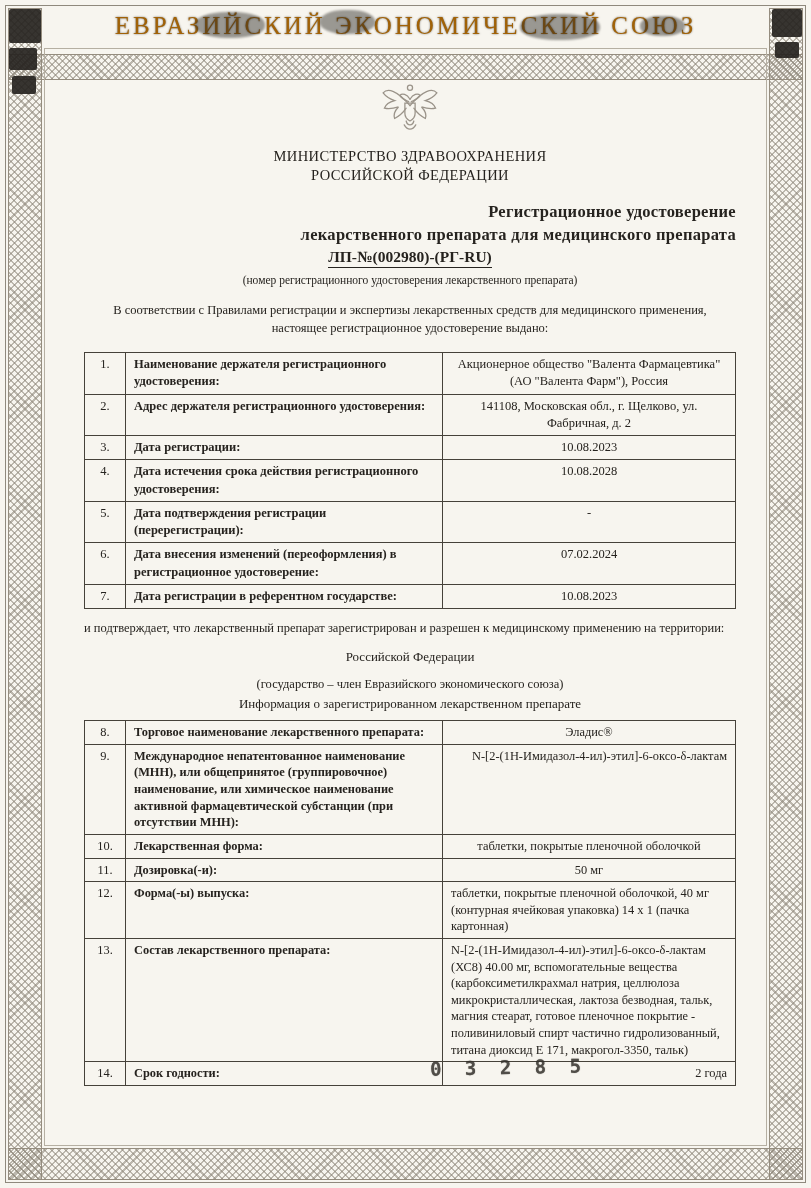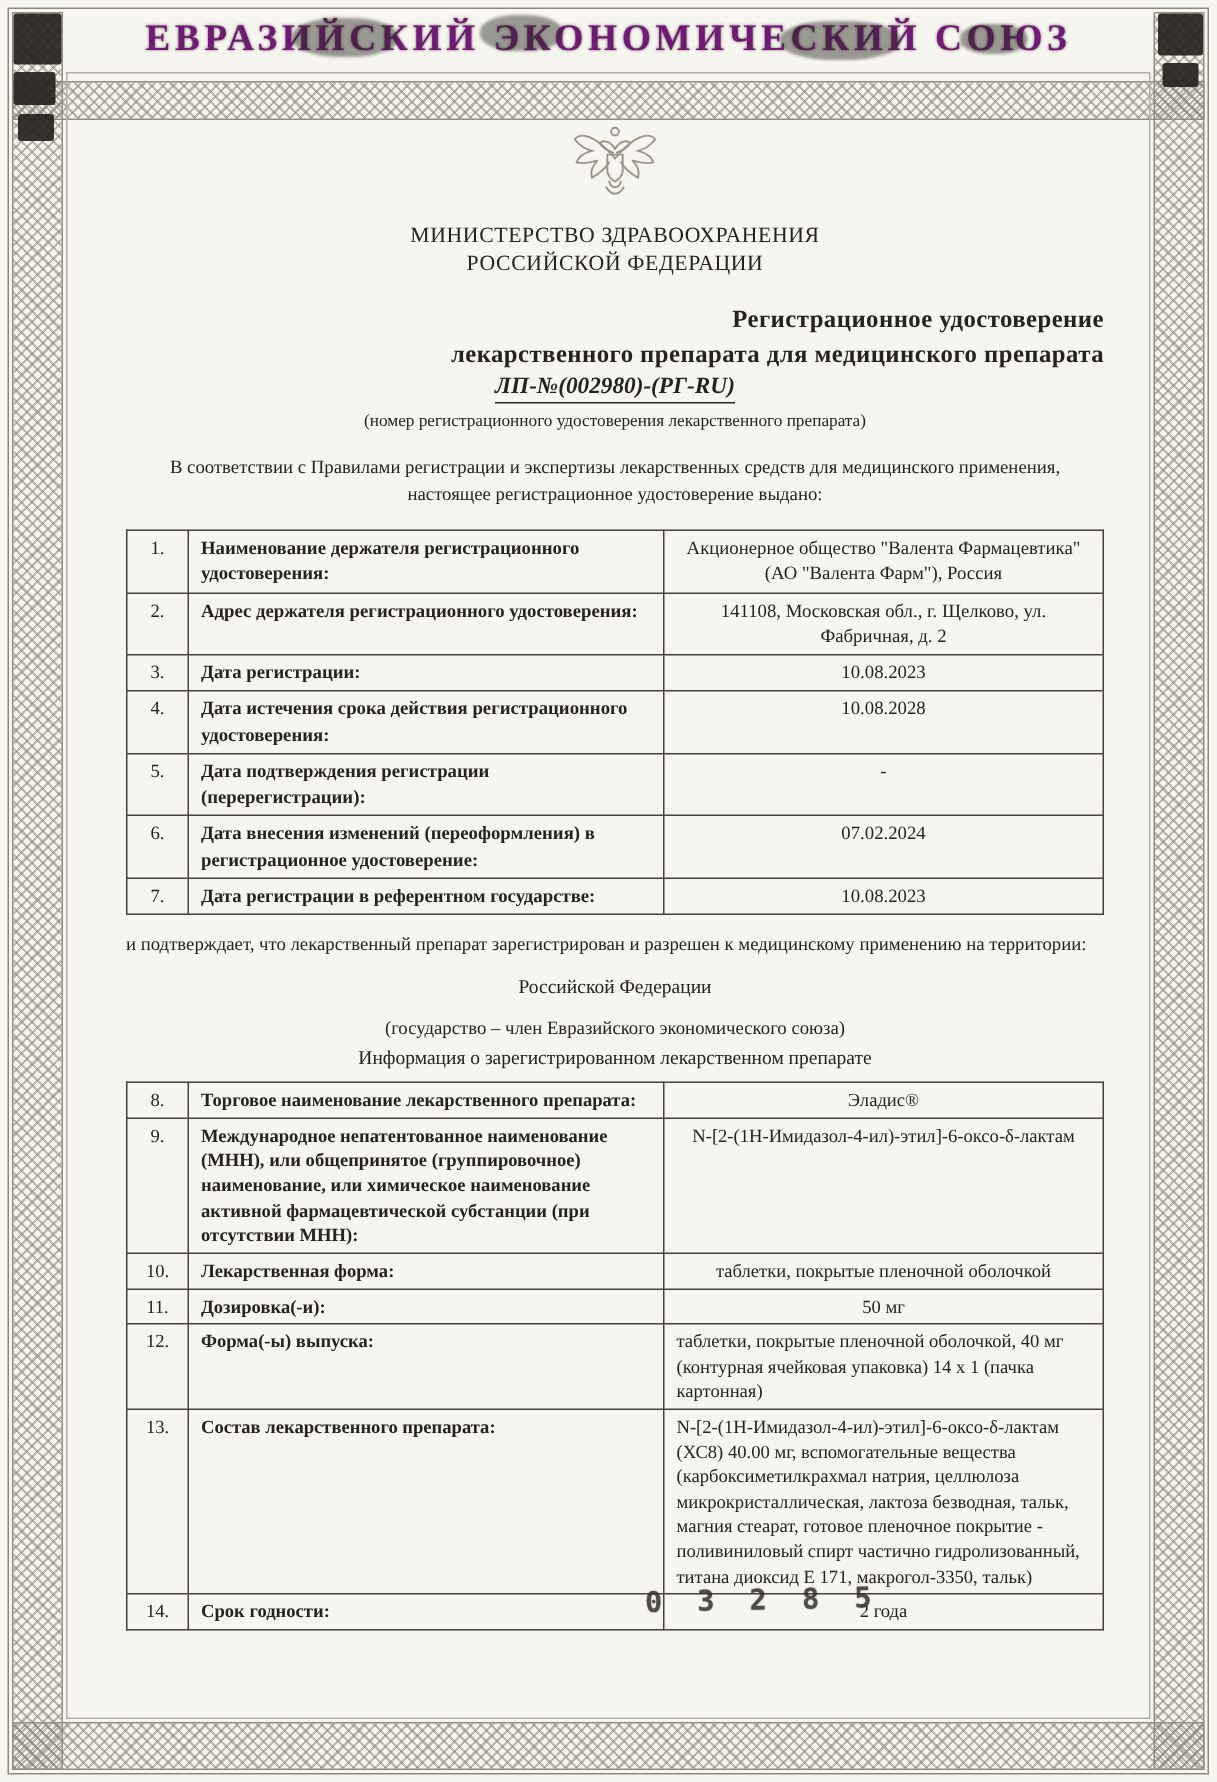--- a/index.html
+++ b/index.html
@@ -24,41 +24,41 @@
   .strip-left  { left:8px;  top:8px; bottom:8px; width:32px; }
   .strip-right { right:8px; top:8px; bottom:8px; width:32px; }
   .strip-top   { left:8px;  right:8px; top:54px;  height:24px; }
   .strip-bottom{ left:8px;  right:8px; bottom:8px; height:30px; z-index:3; }
   .mark { position:absolute; background:#26231f; opacity:.92; border-radius:2px; z-index:3; }
   .smudge { position:absolute; background:#2a2823; opacity:.45; border-radius:45%; z-index:3; filter: blur(1px); }
 
   
   .union-title {
     position:absolute; top:12px; left:48px; right:48px; z-index:2;
-    text-align:center; font-weight:bold; font-size:25px; letter-spacing:3px;
-    color:#701a75; text-shadow: 0 0 2px rgba(45,42,36,.7);
+    text-align:center; font-weight:normal; font-size:25px; letter-spacing:3px;
+    color:#a16207; text-shadow: 0 0 2px rgba(45,42,36,.7);
   }
 
   
   .content { position:absolute; left:84px; width:652px; top:80px; z-index:2; }
   .emblem { text-align:center; margin-bottom:4px; }
   .ministry { text-align:center; font-size:14.5px; letter-spacing:.4px; line-height:1.3; }
   .doc-title { text-align:right; font-weight:bold; font-size:16.5px; letter-spacing:.3px; margin-top:15px; line-height:1.4; }
   .reg-number-wrap { text-align:center; margin-top:2px; }
-  .reg-number { display:inline-block; font-weight:bold; font-size:15.5px; border-bottom:1.8px solid #26231f; padding-bottom:1px;font-style:italic; }
+  .reg-number { display:inline-block; font-weight:bold; font-size:15.5px; border-bottom:1.8px solid #26231f; padding-bottom:1px; }
   .reg-caption { text-align:center; font-size:11.5px; margin-top:6px; }
   .intro { text-align:center; font-size:12.5px; line-height:1.45; margin-top:15px; padding:0 8px; }
 
   table.cert { width:100%; border-collapse:collapse; font-size:12.5px; margin-top:15px; }
   table.cert td { border:1px solid #46423a; padding:3px 8px; vertical-align:top; line-height:1.38; }
   td.c-num   { width:24px; text-align:center; }
   td.c-label { width:300px; font-weight:bold; }
   td.c-value { text-align:center; }
   td.c-value.v-left  { text-align:left; }
-  td.c-value.v-right { }
+  td.c-value.v-right { text-align:right; }
 
   .confirm { font-size:12.5px; line-height:1.45; margin-top:10px; }
   .territory { text-align:center; font-size:13px; margin-top:12px; }
   .territory-caption { text-align:center; font-size:12.5px; margin-top:12px; }
   .info-heading { text-align:center; font-size:13px; margin-top:4px; }
   table.cert.second { margin-top:8px; font-size:12.4px; }
   table.cert.second td { line-height:1.34; }
 
   
   .stamp {

